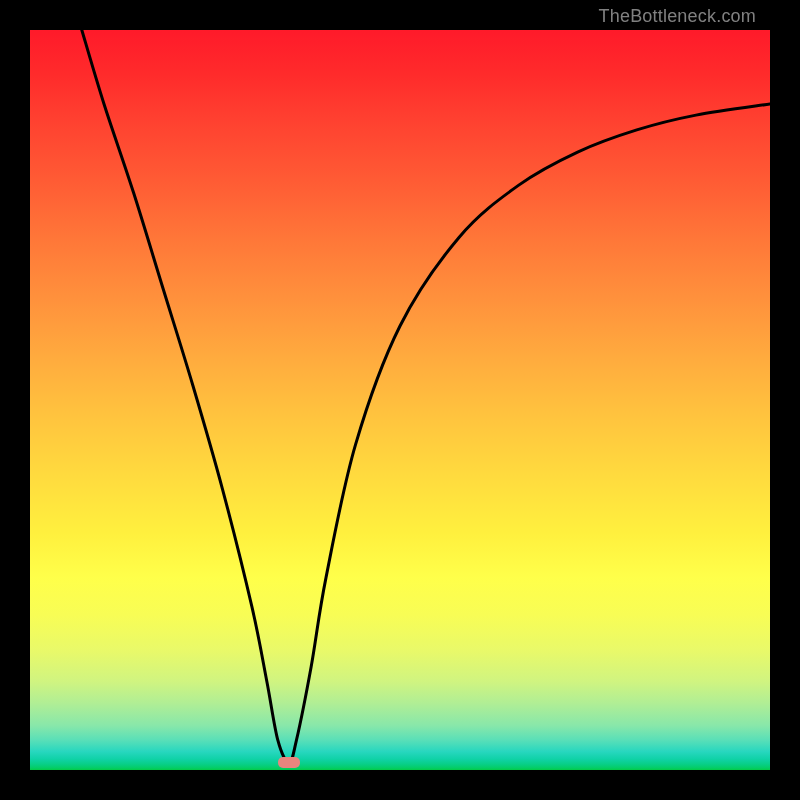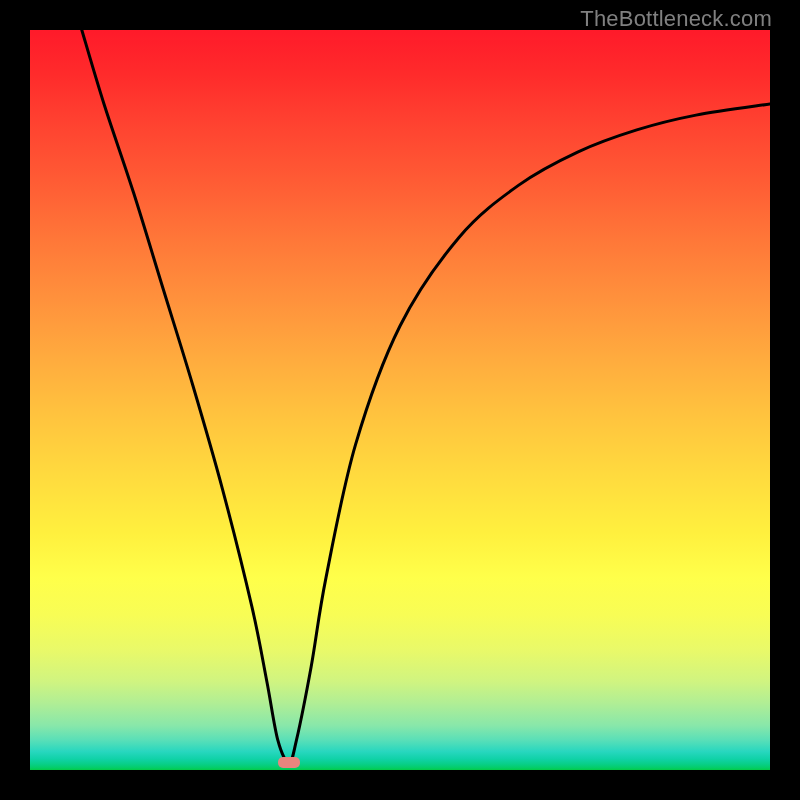--- a/index.html
+++ b/index.html
@@ -37,23 +37,23 @@
       #28d7bf 97.5%,
       #10d2a8 98.5%,
       #08cf88 99.2%,
       #04cd68 99.7%,
       #02cb48 100%
     );
   }
   .watermark {
     position: absolute;
     top: 6px;
-    right: 28px;
+    right: 44px;
     font-family: Arial, Helvetica, sans-serif;
-    font-size: 22px;
+    font-size: 18px;
     color: #808080;
     font-weight: 400;
     letter-spacing: 0.2px;
   }
   .curve-svg {
     position: absolute;
     left: 0;
     top: 0;
     width: 740px;
     height: 740px;

